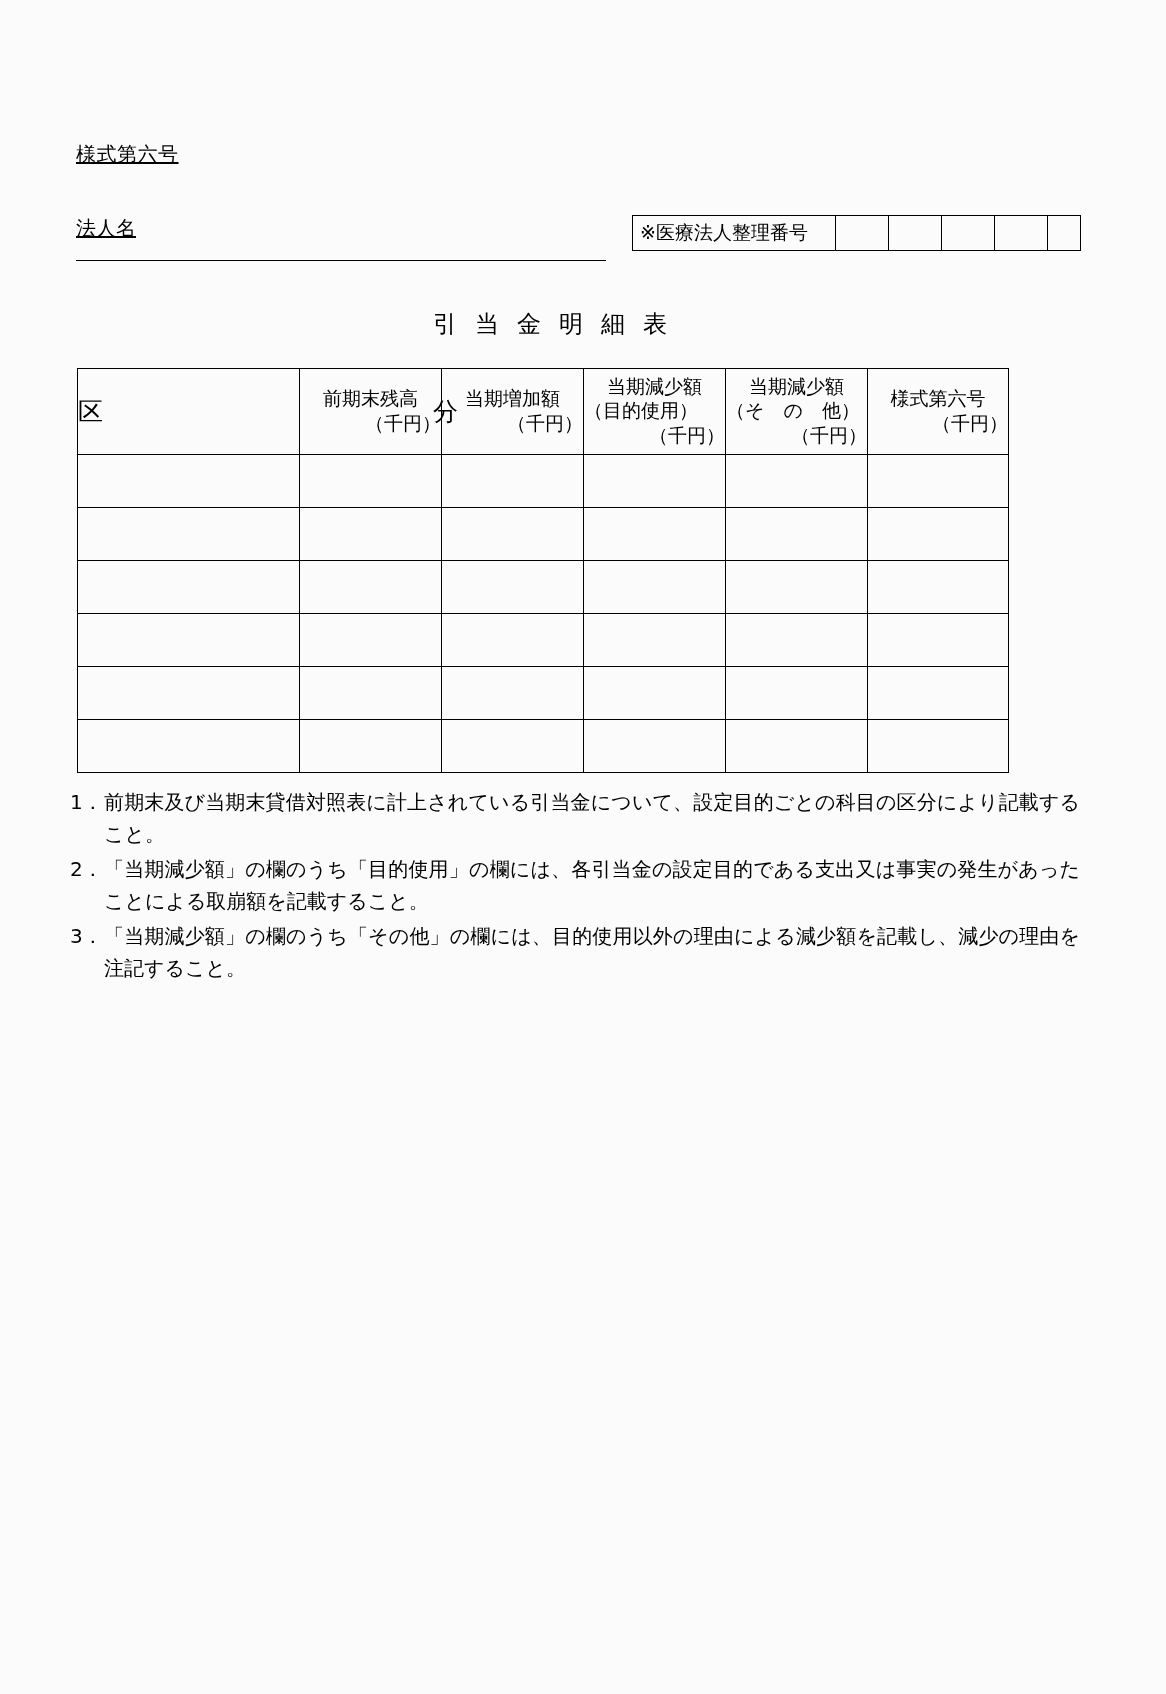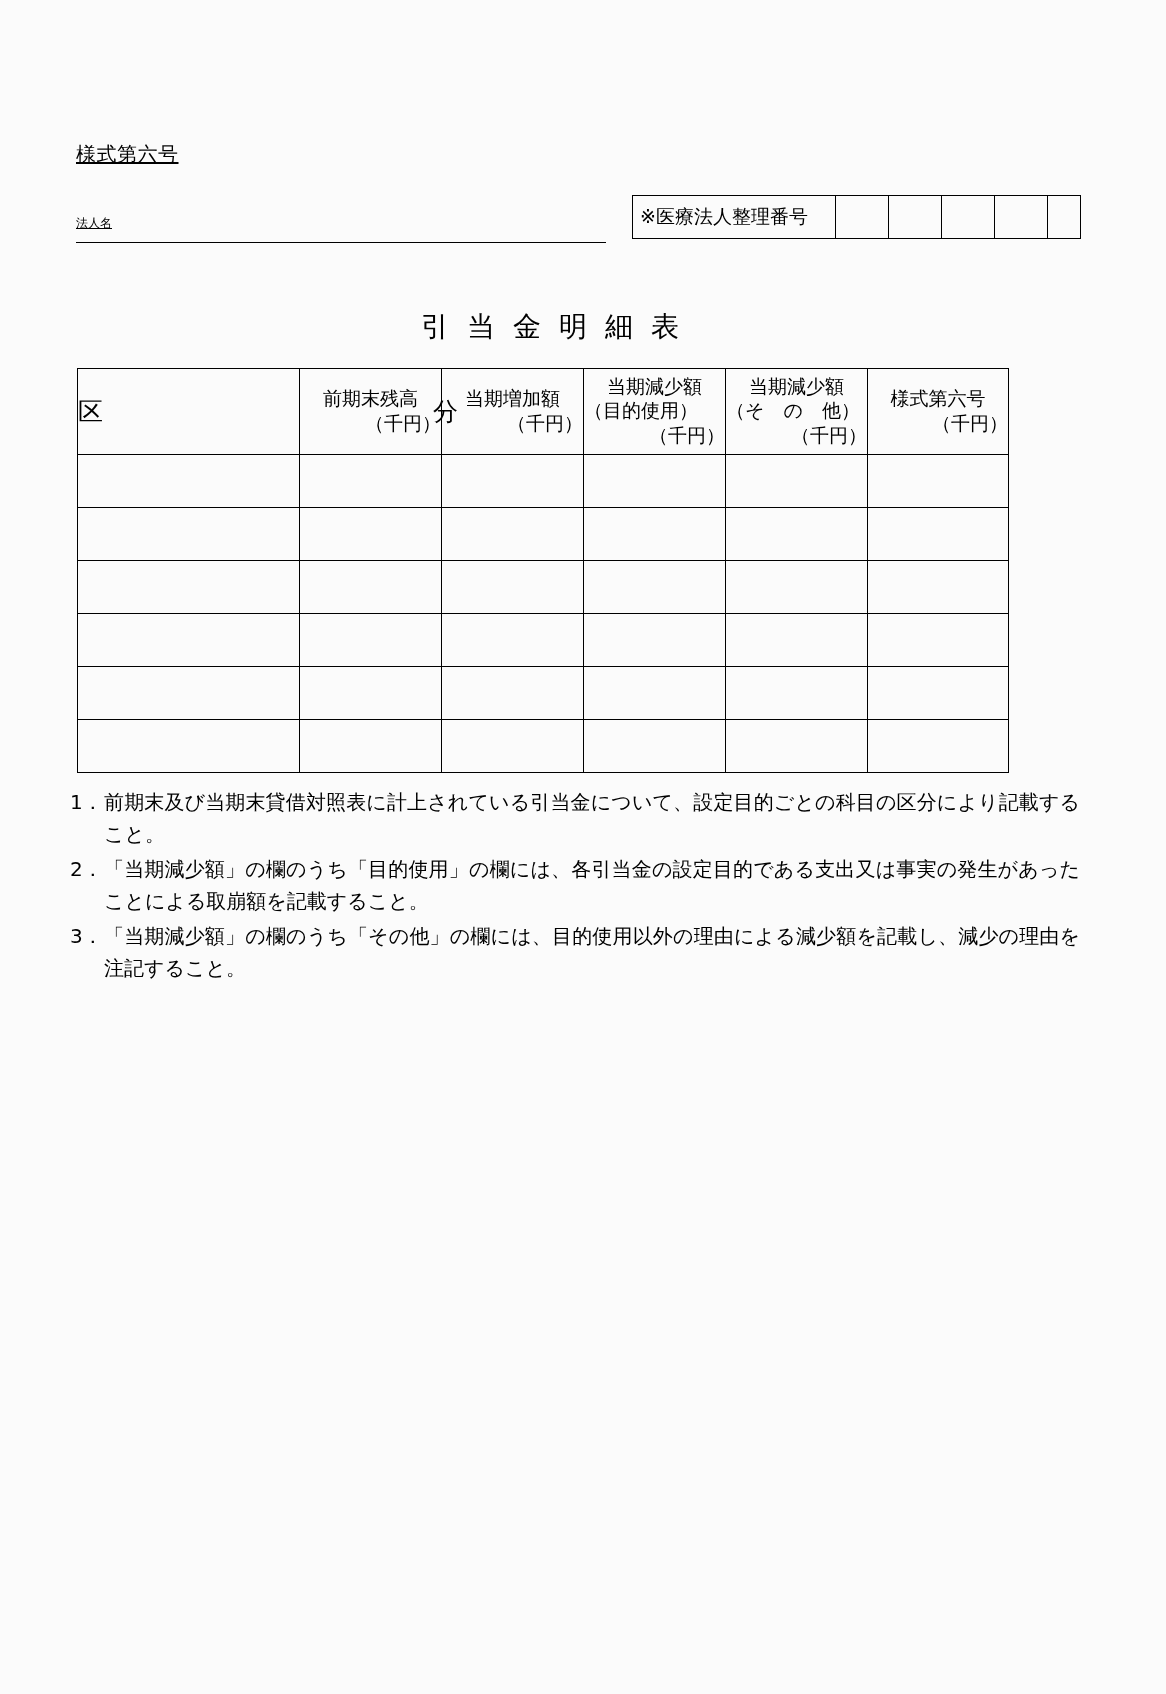--- a/index.html
+++ b/index.html
@@ -36,42 +36,42 @@
   }
 
   
   .field-row {
     position: absolute;
     display: flex;
     align-items: flex-end;
     width: 530px;
   }
   .field-row .field-label {
-    font-size: 12px;
-    white-space: nowrap;
-    padding-bottom: 10px;
+    font-size: 20px;
+    white-space: nowrap;
+    padding-bottom: 18px;
     border-bottom: 1.4px solid #000;
     text-decoration: underline;
   }
   .field-row .field-rule {
     flex: 1 1 auto;
     border-bottom: 1.4px solid #000;
     height: 24px;
   }
   #row-corp  { left: 76px; top: 215px; }
   #row-addr  { left: 76px; top: 250px; }
 
   
   .refno-box {
     position: absolute;
     left: 632px;
-    top: 195px;
+    top: 215px;
     display: flex;
     border: 1.4px solid #000;
-    height: 44px;
+    height: 36px;
     box-sizing: border-box;
     gap: 20px;
   }
   .refno-label {
     font-size: 19px;
     padding: 0 7px;
     display: flex;
     align-items: center;
     white-space: nowrap;
     letter-spacing: 0px;
@@ -82,21 +82,21 @@
     box-sizing: border-box;
   }
 
   
   .doc-title {
     position: absolute;
     left: 0;
     top: 308px;
     width: 1100px;
     text-align: center;
-    font-size: 28px;
+    font-size: 24px;
     letter-spacing: 18px;
     text-indent: 18px;
     white-space: nowrap;
   }
 
   
   table.main-table {
     position: absolute;
     left: 77px;
     top: 368px;

